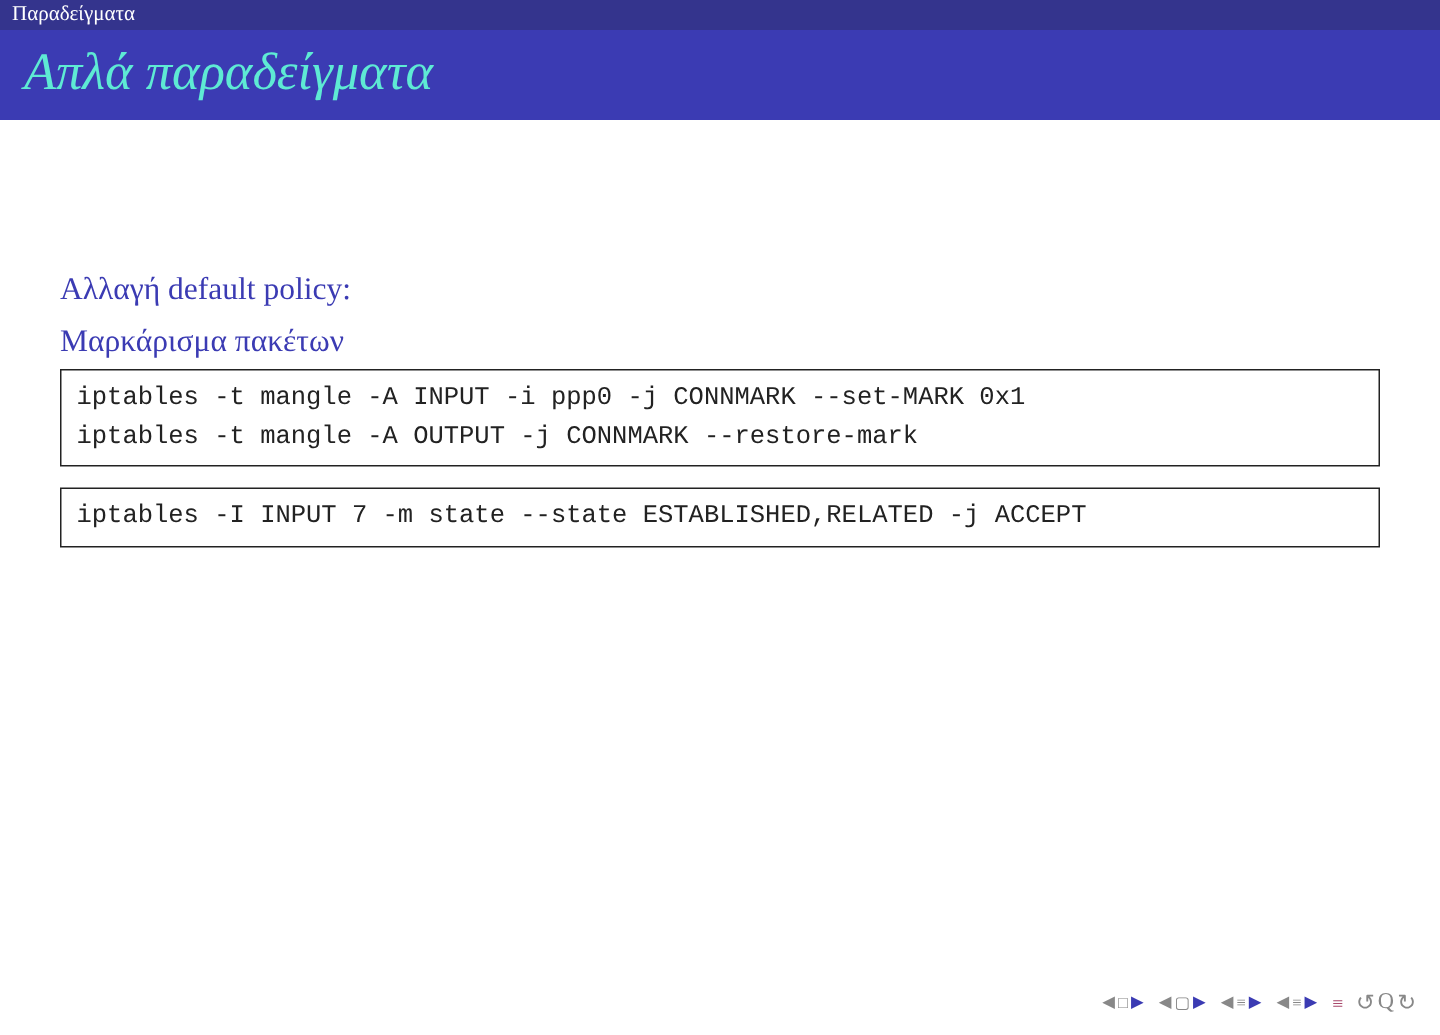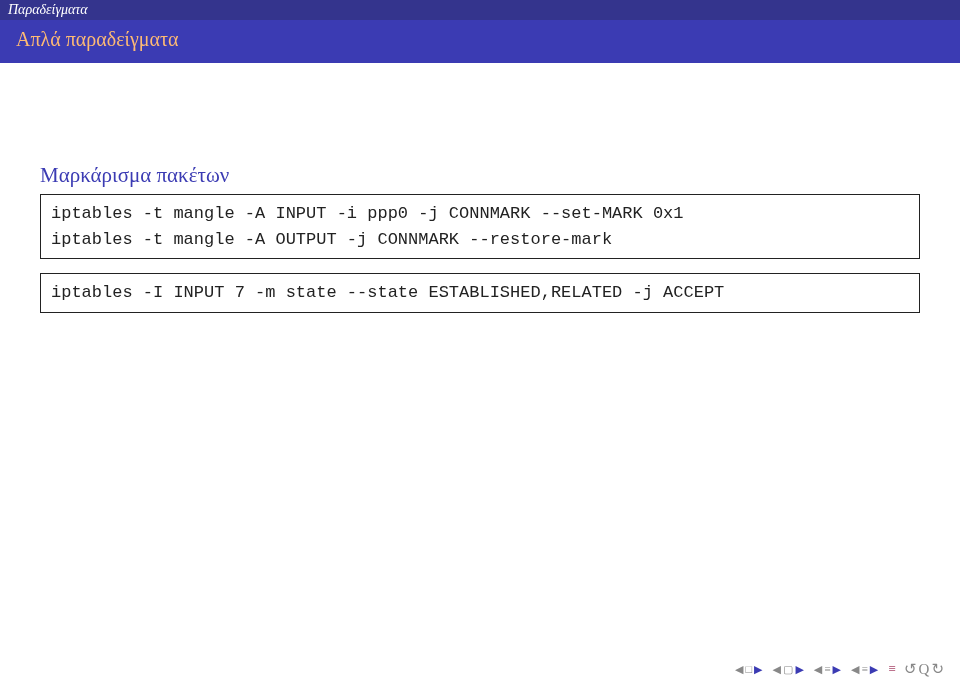--- a/index.html
+++ b/index.html
@@ -10,27 +10,27 @@
     background: #fff;
     font-family: Georgia, 'Times New Roman', serif;
     position: relative;
     overflow: hidden;
   }
   .topbar {
     background: #34348d;
     color: #fff;
     padding: 2px 8px;
     font-size: 14px;
-    font-style: italic;
   }
   .title {
     background: #3b3bb3;
-    color: #fdba74;
+    color: #5eead4;
     padding: 8px 16px 12px;
-    font-size: 20px;
+    font-size: 35px;
+    font-style: italic;
   }
   .content {
     padding: 90px 40px 0 40px;
     color: #222;
   }
   .label {
     color: #3b3bb3;
     font-size: 21px;
     margin: 10px 0 6px 0;
   }
@@ -82,20 +82,21 @@
 
 <div class="topbar">
   <span>Παραδείγματα</span>
 </div>
 <div class="title">
   <span>Απλά παραδείγματα</span>
 </div>
 
 <div class="content">
 
+  <div class="label">Αλλαγή default policy:</div>
 
   <div class="label">Μαρκάρισμα πακέτων</div>
   <div class="codebox">iptables -t mangle -A INPUT -i ppp0 -j CONNMARK --set-MARK 0x1
 iptables -t mangle -A OUTPUT -j CONNMARK --restore-mark</div>
 
   <div class="codebox">iptables -I INPUT 7 -m state --state ESTABLISHED,RELATED -j ACCEPT</div>
 
 </div>
 
 <div class="nav">

